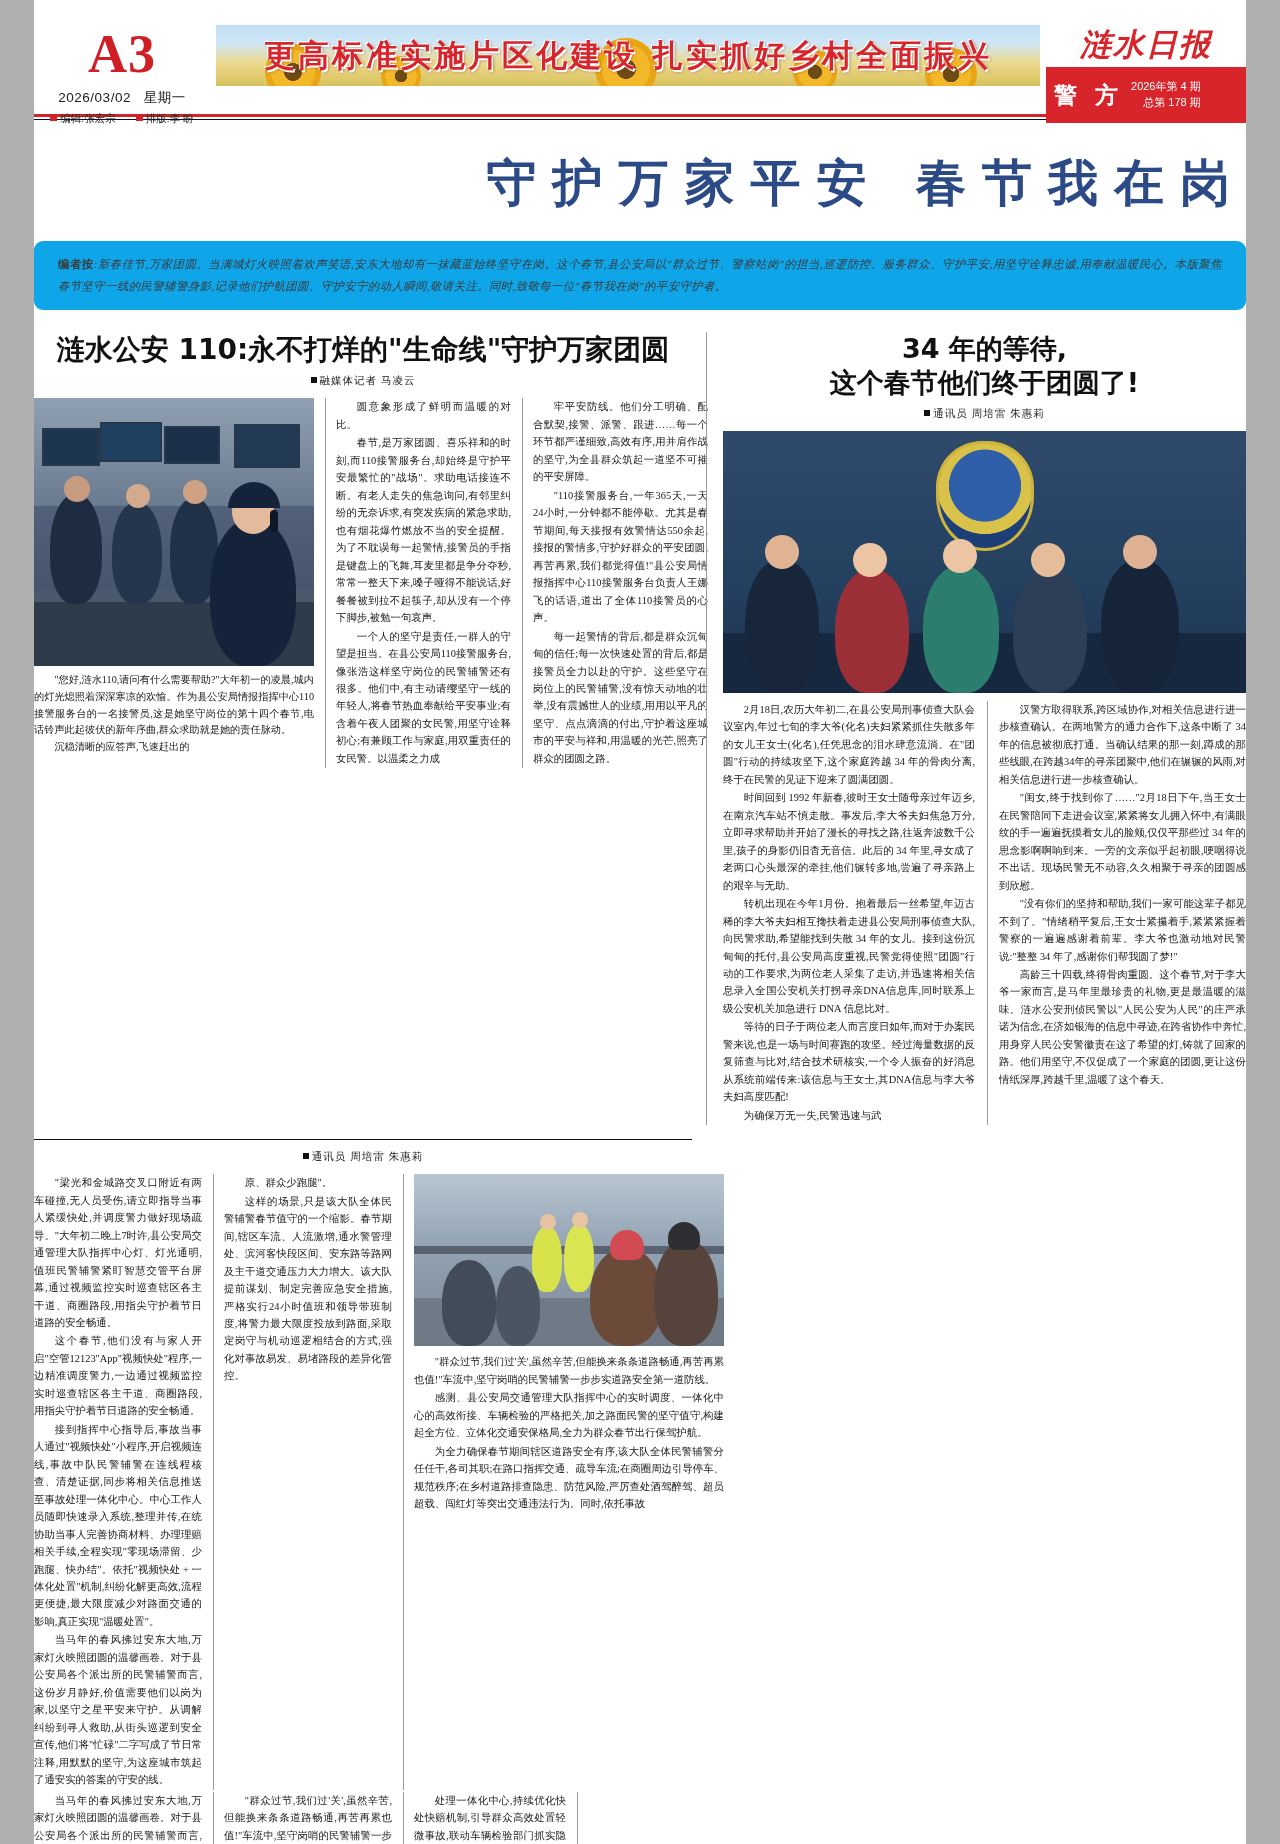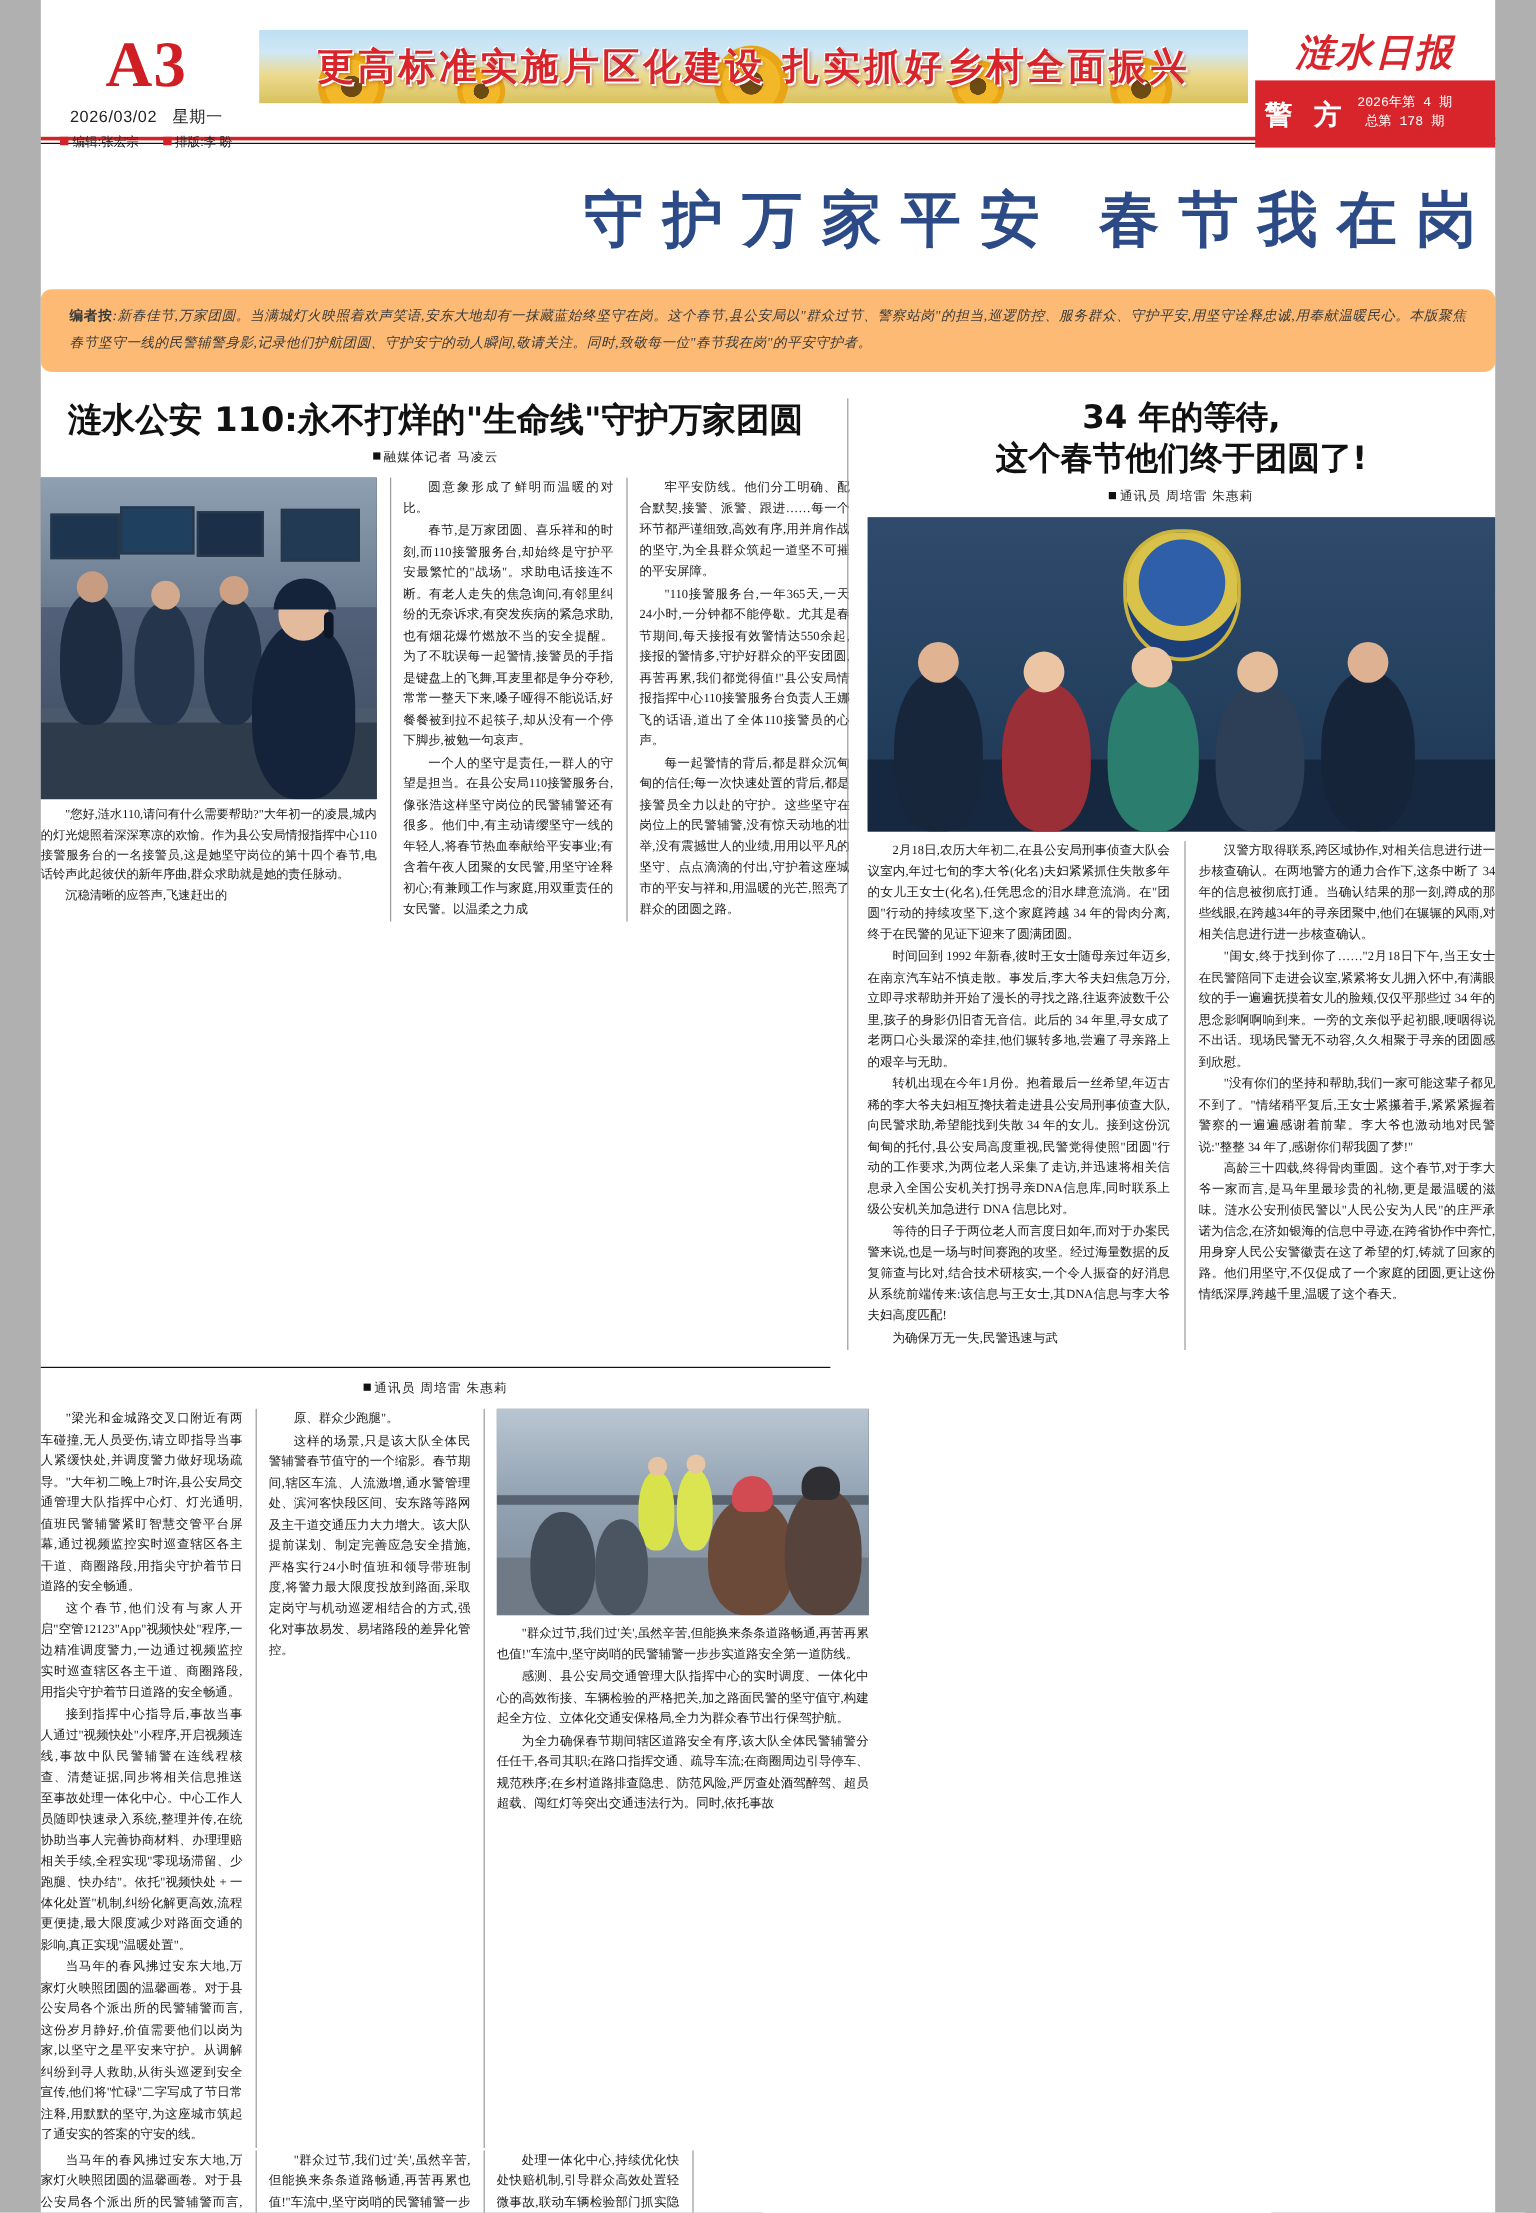--- a/index.html
+++ b/index.html
@@ -25,30 +25,30 @@
   .sunflower{position:absolute;bottom:-14px;border-radius:50%;background:radial-gradient(circle at 50% 50%,#6d4b14 0 22%,#f2b829 23% 55%,#e8a516 56% 100%);}
   .banner-txt{position:relative;z-index:3;font-family:"DejaVu Serif",serif;font-weight:bold;
      font-size:31px;color:#d8252b;letter-spacing:3px;white-space:nowrap;
      text-shadow:1.5px 1.5px 0 #fff,-1px -1px 0 #fff,2px 2px 3px rgba(120,20,20,.45);}
   .mh-right{width:200px;flex:0 0 200px;text-align:center;}
   .paper-name{font-family:"DejaVu Serif",serif;font-weight:bold;font-size:31px;color:#d8252b;
       letter-spacing:2px;font-style:italic;line-height:1.1;margin-top:2px;}
   .badge-row{display:flex;margin-top:6px;height:56px;background:#d8252b;align-items:center;}
   .badge-word{color:#fff;font-family:"DejaVu Serif",serif;font-weight:bold;font-size:23px;
       letter-spacing:5px;padding:0 8px;flex:0 0 auto;}
-  .badge-issue{color:#fff;font-family:Liberation Mono, monospace;font-size:11px;line-height:1.45;
-      text-align:center;padding-right:6px;}
+  .badge-issue{color:#fff;font-family:Liberation Sans, sans-serif;font-size:11px;line-height:1.45;
+      text-align:right;padding-right:6px;}
   .rule-red{height:3px;background:#d2232a;margin-top:6px;}
   .rule-thin{height:1px;background:#111;margin-top:2px;}
 
   
   .headline-main{text-align:right;font-family:"DejaVu Sans","Liberation Sans",sans-serif;font-weight:bold;
      font-size:50px;color:#2b4a86;letter-spacing:16px;margin:30px 0 24px;}
 
-  .editorbox{background:#fdba74;border-radius:9px;padding:12px 24px 13px;margin-bottom:22px;}
+  .editorbox{background:#0ea5e9;border-radius:9px;padding:12px 24px 13px;margin-bottom:22px;}
   .editorbox p{margin:0;font-family:"Liberation Serif","DejaVu Serif",serif;font-size:11.4px;color:#3a3a3a;
      line-height:1.95;text-align:justify;font-style:italic;letter-spacing:.4px;}
   .editorbox b{font-style:normal;}
 
   
   .col-rule{border-left:1px solid #9a9a9a;}
   .h1-art{font-family:"DejaVu Sans","Liberation Sans",sans-serif;font-weight:bold;color:#111;
      text-align:center;line-height:1.25;}
   .byline{text-align:center;font-family:"Liberation Sans",sans-serif;font-size:10.5px;color:#222;
      margin:7px 0 10px;letter-spacing:1px;}

